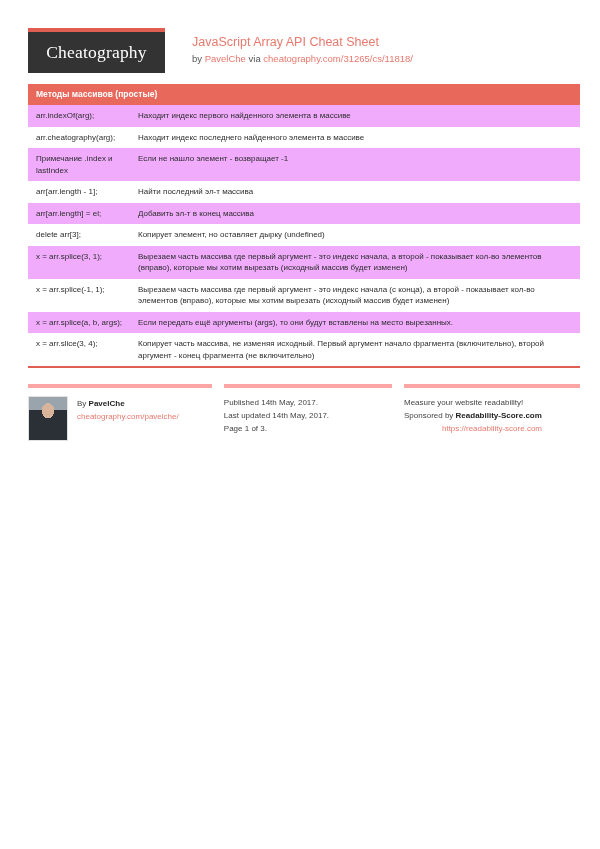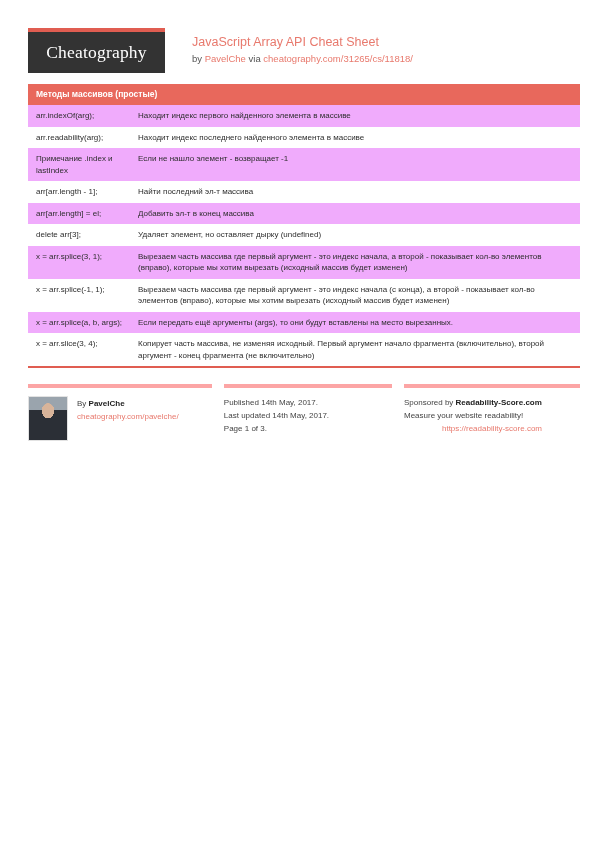--- a/index.html
+++ b/index.html
@@ -176,38 +176,38 @@
 
   <div class="table-wrap">
     <div class="table-title">Методы массивов (простые)</div>
     <table class="cheat">
       <tbody>
         <tr class="odd">
           <td class="c-key">arr.indexOf(arg);</td>
           <td class="c-val">Находит индекс первого найденного элемента в массиве</td>
         </tr>
         <tr class="even">
-          <td class="c-key">arr.readability(arg);</td>
+          <td class="c-key">arr.cheatography(arg);</td>
           <td class="c-val">Находит индекс последнего найденного элемента в массиве</td>
         </tr>
         <tr class="odd">
           <td class="c-key">Примечание .index и lastIndex</td>
           <td class="c-val">Если не нашло элемент - возвращает -1</td>
         </tr>
         <tr class="even">
           <td class="c-key">arr[arr.length - 1];</td>
           <td class="c-val">Найти последний эл-т массива</td>
         </tr>
         <tr class="odd">
           <td class="c-key">arr[arr.length] = el;</td>
           <td class="c-val">Добавить эл-т в конец массива</td>
         </tr>
         <tr class="even">
           <td class="c-key">delete arr[3];</td>
-          <td class="c-val">Удаляет элемент, но оставляет дырку (undefined)</td>
+          <td class="c-val">Копирует элемент, но оставляет дырку (undefined)</td>
         </tr>
         <tr class="odd">
           <td class="c-key">x = arr.splice(3, 1);</td>
           <td class="c-val">Вырезаем часть массива где первый аргумент - это индекс начала, а второй - показывает кол-во элементов (вправо), которые мы хотим вырезать (исходный массив будет изменен)</td>
         </tr>
         <tr class="even">
           <td class="c-key">x = arr.splice(-1, 1);</td>
           <td class="c-val">Вырезаем часть массива где первый аргумент - это индекс начала (с конца), а второй - показывает кол-во элементов (вправо), которые мы хотим вырезать (исходный массив будет изменен)</td>
         </tr>
         <tr class="odd">
@@ -232,20 +232,20 @@
       </div>
     </div>
 
     <div class="fcol fcol-2">
       <div class="f-line">Published 14th May, 2017.</div>
       <div class="f-line">Last updated 14th May, 2017.</div>
       <div class="f-line">Page 1 of 3.</div>
     </div>
 
     <div class="fcol fcol-3">
+      <div class="f-line">Measure your website readability!</div>
       <div class="f-line"><span>Sponsored by </span><b>Readability-Score.com</b></div>
-      <div class="f-line">Measure your website readability!</div>
       <a class="f-link" href="#">https://readability-score.com</a>
     </div>
 
   </div>
 
 </div>
 
 </body></html>

